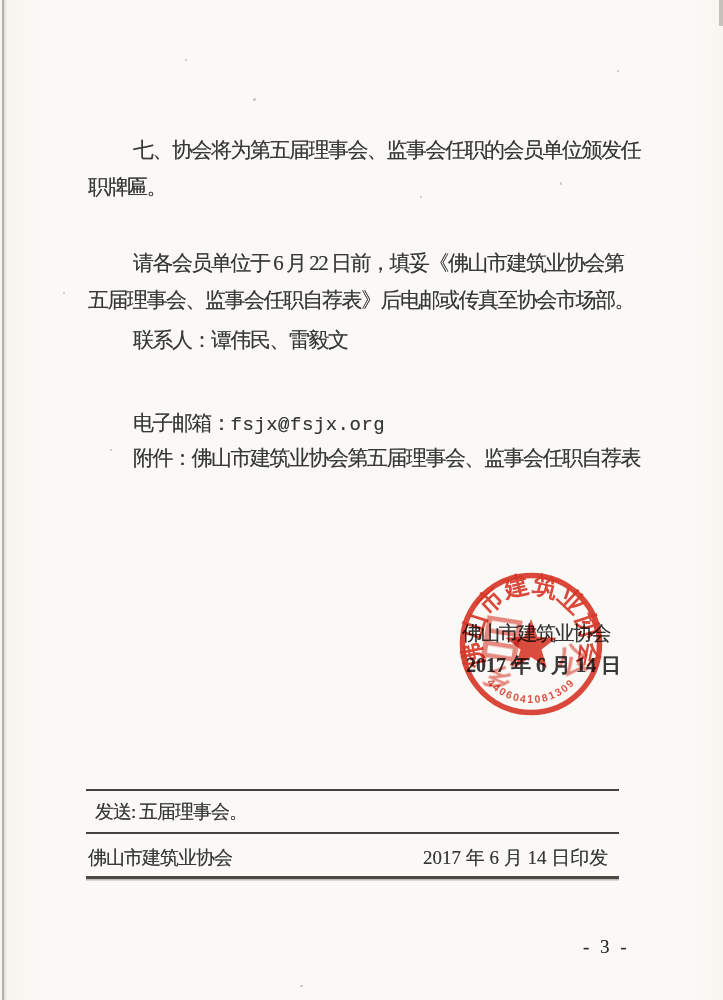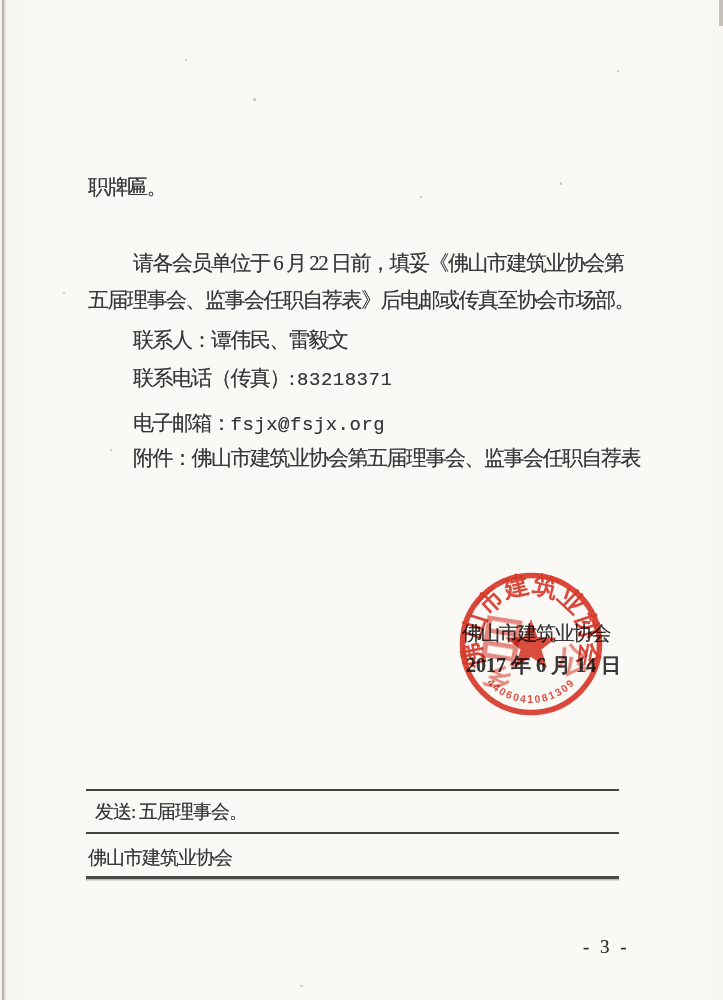--- a/index.html
+++ b/index.html
@@ -46,30 +46,28 @@
   <div class="edge-top-right"></div>
   <div class="speck" style="left:253px;top:98px;width:3px;height:3px;"></div>
   <div class="speck" style="left:185px;top:59px;width:2px;height:2px;"></div>
   <div class="speck" style="left:63px;top:292px;width:2px;height:2px;"></div>
   <div class="speck" style="left:560px;top:182px;width:2px;height:3px;"></div>
   <div class="speck" style="left:617px;top:70px;width:2px;height:2px;"></div>
   <div class="speck" style="left:420px;top:196px;width:2px;height:2px;"></div>
   <div class="speck" style="left:300px;top:985px;width:3px;height:2px;"></div>
   <div class="speck" style="left:110px;top:449px;width:2px;height:2px;"></div>
 
+  <div class="line" style="left:133px;top:136px;">七、协会将为第五届理事会、监事会任职的会员单位颁发任</div>
   <div class="line" style="left:88px;top:173px;">职牌匾。</div>
 
   <div class="line" style="left:133px;top:249px;font-family:Liberation Serif, serif;">请各会员单位于 6 月 22 日前，填妥《佛山市建筑业协会第</div>
   <div class="line" style="left:133px;top:326px;">联系人：谭伟民、雷毅文</div>
 
   <div class="line" style="left:88px;top:286px;">五届理事会、监事会任职自荐表》后电邮或传真至协会市场部。</div>
 
-  <div class="line" style="left:133px;top:364px;">
-    <span>联系电话（传真）: </span><span class="mono">83218371</span>
-  </div>
 
   <div class="line" style="left:133px;top:402px;margin-top:7px;">
     <span>电子邮箱：</span><span class="mono">fsjx@fsjx.org</span>
   </div>
 
   <div class="line" style="left:133px;top:444px;">附件：佛山市建筑业协会第五届理事会、监事会任职自荐表</div>
 
   <div class="line" style="left:462px;top:620px;font-size:20px;">佛山市建筑业协会</div>
   <div class="line" style="left:466px;top:652px;font-size:20px;letter-spacing:0;font-weight:bold;">2017 年 6 月 14 日</div>
 
@@ -91,17 +89,18 @@
   </svg>
 
   <div class="ghost" style="left:477px;top:606px;font-size:52px;transform:rotate(9deg);">目</div>
   <div class="ghost" style="left:557px;top:638px;font-size:32px;transform:rotate(-18deg);">公</div>
   <div class="ghost" style="left:485px;top:660px;font-size:26px;transform:rotate(24deg);">乡</div>
 
   <div class="rule" style="top:789px;"></div>
   <div class="line footer-text" style="left:95px;top:799px;">发送: 五届理事会。</div>
   <div class="rule" style="top:832px;"></div>
   <div class="line footer-text" style="left:88px;top:845px;">佛山市建筑业协会</div>
+  <div class="line footer-text" style="left:423px;top:845px;letter-spacing:0;">2017 年 6 月 14 日印发</div>
   <div class="rule thick" style="top:876px;"></div>
 
   <div class="line pagenum" style="left:583px;top:936px;">- 3 -</div>
 
 </div>
 
 </body></html>

